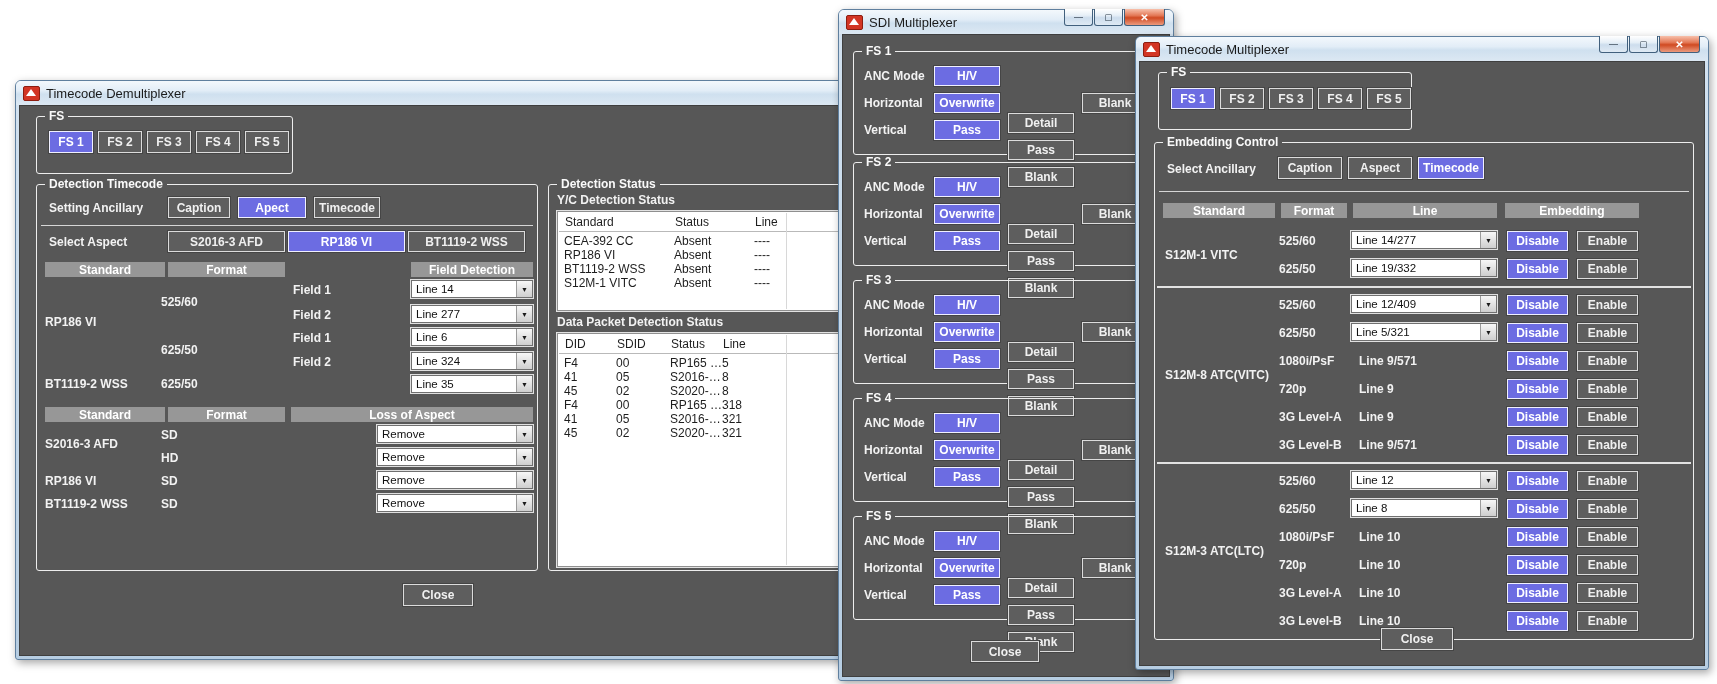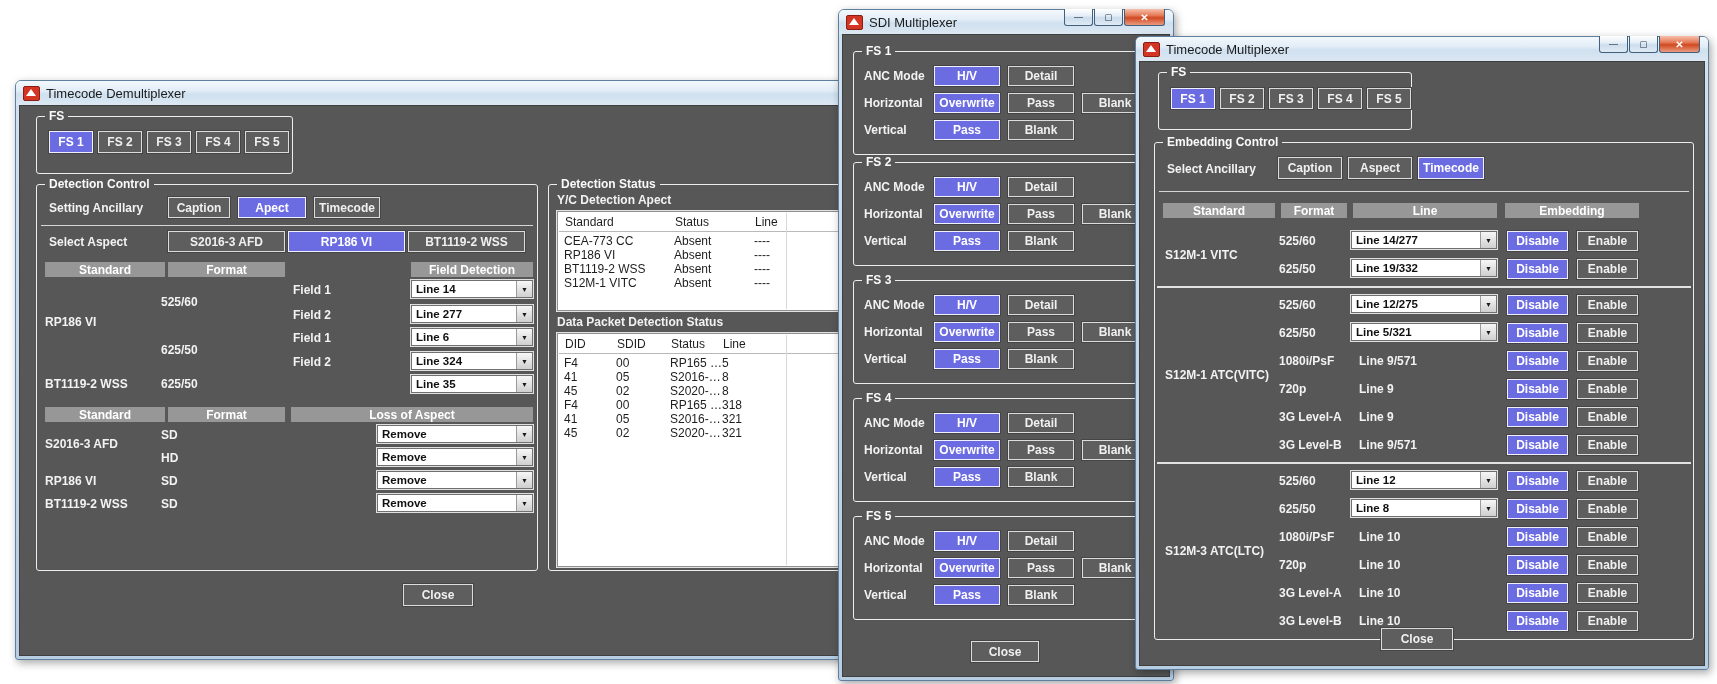--- a/index.html
+++ b/index.html
@@ -35,36 +35,36 @@
   .btn{position:absolute;box-sizing:border-box;background:#5e5e5e;border:1px solid #dcdcdc;
        outline:1px solid #454545;display:flex;align-items:center;justify-content:center;
        font-size:12px;font-weight:bold;color:#f0f0f0;white-space:nowrap;cursor:default;}
   .btn.sel{background:#6c6ce2;border-color:#f0f0ff;color:#fff;}
   .hdr{position:absolute;height:15px;background:#979797;display:flex;align-items:center;
        justify-content:center;font-size:12px;font-weight:bold;color:#ffffff;white-space:nowrap;}
   .sep{position:absolute;left:4px;right:4px;height:1px;background:#d6d6d6;}
   .combo{position:absolute;box-sizing:border-box;height:18px;background:#fff;border:1px solid #707070;
          outline:1px solid #e0e0e0;display:flex;align-items:stretch;}
   .combo .cv{flex:1;display:flex;align-items:center;padding-left:4px;font-size:11.5px;
-             font-weight:bold;color:#101010;white-space:nowrap;overflow:hidden;}
+             font-weight:normal;color:#101010;white-space:nowrap;overflow:hidden;}
   .combo .ca{width:15px;background:linear-gradient(#f7f7f7,#cfcfcf);border-left:1px solid #9b9b9b;
              display:flex;align-items:center;justify-content:center;font-size:7px;color:#1a1a1a;}
   .tbl{position:absolute;background:#fff;border:1px solid #8f8f8f;outline:1px solid #e2e2e2;
        font-size:12px;color:#1e1e1e;overflow:hidden;}
   .tbl .hr{position:relative;height:19px;border-bottom:1px solid #b9b9b9;margin:0 1px;}
   .tbl .r{position:relative;height:14px;}
   .tbl span{position:absolute;top:2px;white-space:nowrap;}
   .tbl .hr span{top:3px;}
   .vline{position:absolute;top:1px;bottom:1px;width:1px;background:#d8d8d8;left:228px;}
   .y0{left:6px}.y1{left:116px}.y2{left:196px}
   .d0{left:6px}.d1{left:58px}.d2{left:112px}.d3{left:164px}
   
   .sg .rl{left:10px;}
   .sg .b1{left:80px;width:66px;height:20px;}
-  .sg .b2{left:154px;width:66px;height:20px;}
+  .sg .b2{left:154px;width:66px;height:20px;margin-top:47px;}
   .sg .b3{left:228px;width:66px;height:20px;}
   
   .rows{position:absolute;left:0;right:0;top:84px;}
   .sec{position:relative;}
   .erow{position:relative;height:28px;}
   .erow .fmt{left:124px;top:7px;}
   .erow .ltxt{left:204px;top:7px;}
   .erow .combo{left:196px;top:4px;width:146px;}
   .erow .dis{left:352px;top:4px;width:61px;height:20px;}
   .erow .ena{left:422px;top:4px;width:61px;height:20px;}
@@ -87,21 +87,21 @@
       <div class="grp" style="left:16px;top:10px;width:255px;height:56px">
         <b class="cap">FS</b>
         <div class="btn sel" style="left:12px;top:14px;width:44px;height:22px">FS 1</div>
         <div class="btn" style="left:61px;top:14px;width:44px;height:22px">FS 2</div>
         <div class="btn" style="left:110px;top:14px;width:44px;height:22px">FS 3</div>
         <div class="btn" style="left:159px;top:14px;width:44px;height:22px">FS 4</div>
         <div class="btn" style="left:208px;top:14px;width:44px;height:22px">FS 5</div>
       </div>
 
       <div class="grp" style="left:16px;top:78px;width:500px;height:385px">
-        <b class="cap">Detection Control</b>
+        <b class="cap">Detection Timecode</b>
         <span class="lbl" style="left:12px;top:16px">Setting Ancillary</span>
         <div class="btn" style="left:131px;top:12px;width:62px;height:21px">Caption</div>
         <div class="btn sel" style="left:201px;top:12px;width:68px;height:21px">Apect</div>
         <div class="btn" style="left:277px;top:12px;width:66px;height:21px">Timecode</div>
         <div class="sep" style="top:40px"></div>
 
         <span class="lbl" style="left:12px;top:50px">Select Aspect</span>
         <div class="btn" style="left:131px;top:46px;width:117px;height:21px">S2016-3 AFD</div>
         <div class="btn sel" style="left:251px;top:46px;width:117px;height:21px">RP186 VI</div>
         <div class="btn" style="left:371px;top:46px;width:117px;height:21px">BT1119-2 WSS</div>
@@ -164,29 +164,29 @@
         <span class="lbl" style="left:8px;top:312px">BT1119-2 WSS</span>
         <span class="lbl" style="left:124px;top:312px">SD</span>
         <div class="combo" style="left:340px;top:309px;width:156px">
           <span class="cv">Remove</span>
           <span class="ca">▼</span>
         </div>
       </div>
 
       <div class="grp" style="left:528px;top:78px;width:312px;height:385px">
         <b class="cap">Detection Status</b>
-        <span class="lbl" style="left:8px;top:8px">Y/C Detection Apect</span>
+        <span class="lbl" style="left:8px;top:8px">Y/C Detection Status</span>
         <div class="tbl" style="left:8px;top:26px;width:296px;height:98px">
           <div class="hr">
             <span class="y0">Standard</span>
             <span class="y1">Status</span>
             <span class="y2">Line</span>
           </div>
           <div class="r">
-              <span class="y0">CEA-773 CC</span>
+              <span class="y0">CEA-392 CC</span>
               <span class="y1">Absent</span>
               <span class="y2">----</span>
             </div>
           <div class="r">
               <span class="y0">RP186 VI</span>
               <span class="y1">Absent</span>
               <span class="y2">----</span>
             </div>
           <div class="r">
               <span class="y0">BT1119-2 WSS</span>
@@ -393,25 +393,25 @@
                   <span class="ca">▼</span>
                 </div>
               <div class="btn sel dis">Disable</div>
               <div class="btn ena">Enable</div>
             </div>
           </div>
 
           <div class="secdiv"></div>
 
           <div class="sec">
-            <span class="stdlbl">S12M-1 ATC(VITC)</span>
+            <span class="stdlbl">S12M-8 ATC(VITC)</span>
             <div class="erow">
               <span class="lbl fmt">525/60</span>
               <div class="combo">
-                  <span class="cv">Line 12/275</span>
+                  <span class="cv">Line 12/409</span>
                   <span class="ca">▼</span>
                 </div>
               <div class="btn sel dis">Disable</div>
               <div class="btn ena">Enable</div>
             </div>
             <div class="erow">
               <span class="lbl fmt">625/50</span>
               <div class="combo">
                   <span class="cv">Line 5/321</span>
                   <span class="ca">▼</span>

